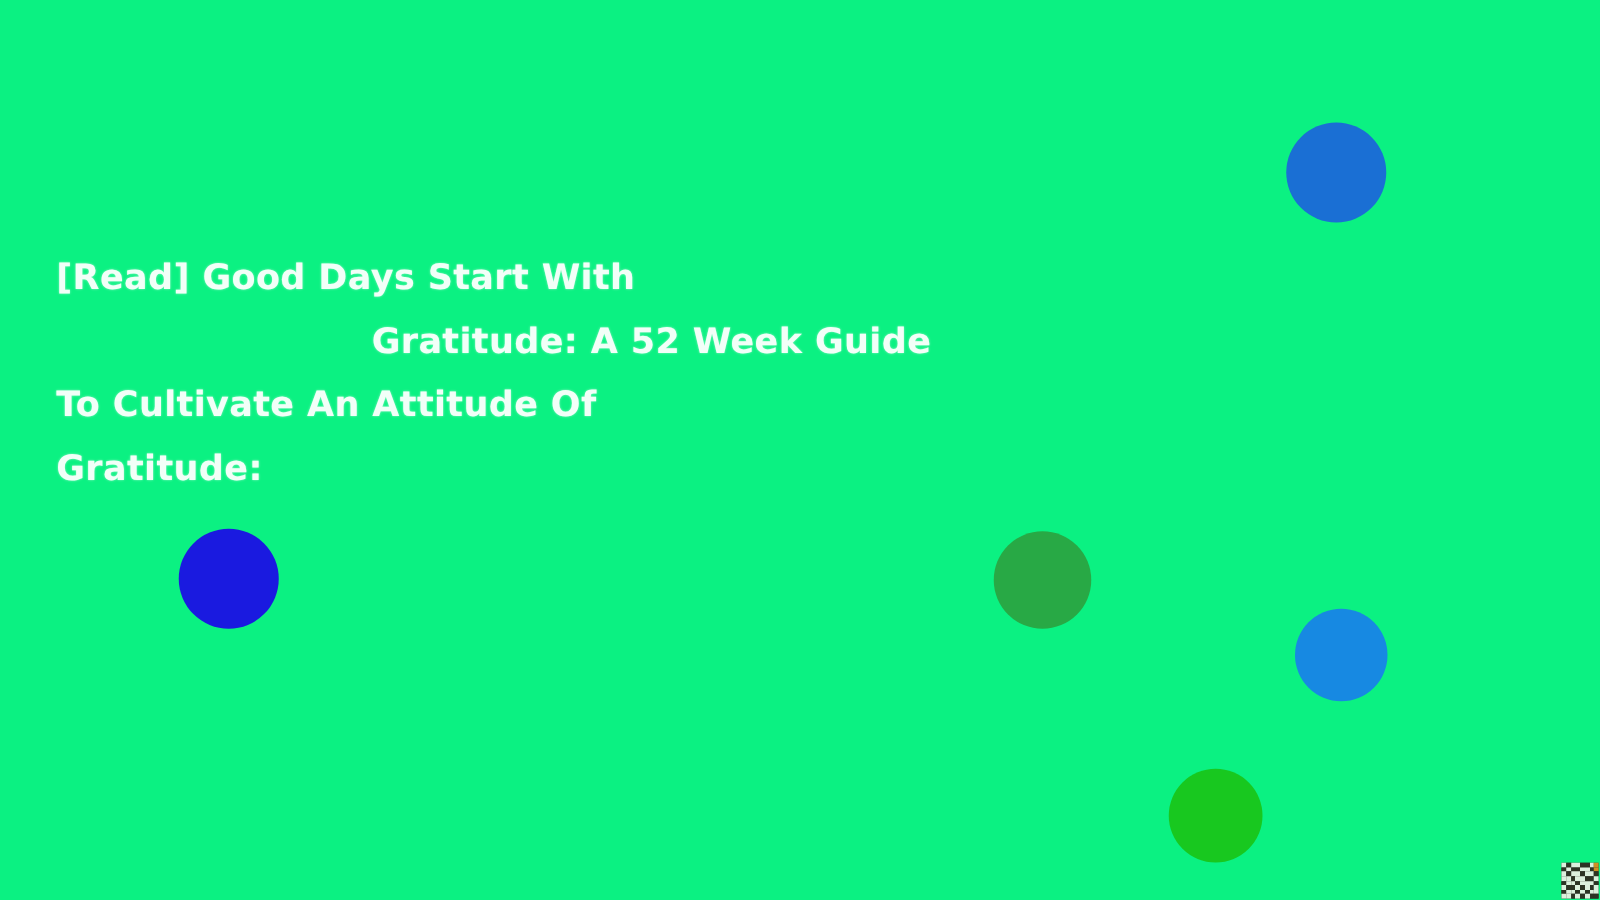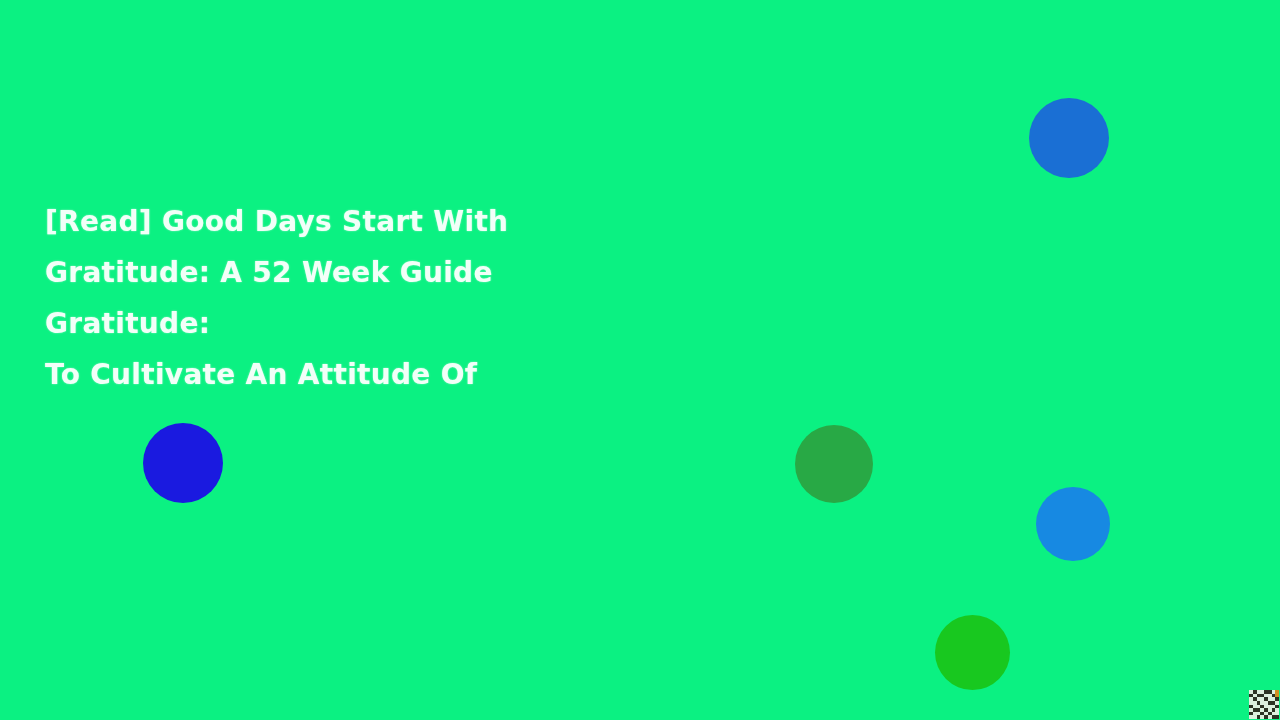--- a/index.html
+++ b/index.html
@@ -105,23 +105,23 @@
 </style>
 </head>
 <body>
 
 <div id="video-frame" style="background: rgb(11, 241, 130);">
 
   <div class="bubble" id="bubble-blue-top-right" style="left: 1029px; top: 98px; width: 80px; height: 80px; background: rgb(26, 111, 212);"></div>
 
   <div id="title-block">
     <span class="title-line" style="color: rgb(242, 255, 248);">[Read] Good Days Start With</span>
-    <span class="title-line" style="color: rgb(242, 255, 248);">Gratitude: A 52 Week Guide</span>
+    <span class="title-line" style="color: rgb(242, 255, 248); text-align: right;">Gratitude: A 52 Week Guide</span>
+    <span class="title-line" style="color: rgb(242, 255, 248);">To Cultivate An Attitude Of</span>
     <span class="title-line" style="color: rgb(242, 255, 248);">Gratitude:</span>
-    <span class="title-line" style="color: rgb(242, 255, 248);">To Cultivate An Attitude Of</span>
   </div>
 
   <div class="bubble" id="bubble-blue-left" style="left: 143px; top: 423px; width: 80px; height: 80px; background: rgb(26, 26, 224);"></div>
 
   <div class="bubble" id="bubble-green-mid" style="left: 795px; top: 425px; width: 78px; height: 78px; background: rgb(40, 169, 69);"></div>
 
   <div class="bubble" id="bubble-blue-right" style="left: 1036px; top: 487px; width: 74px; height: 74px; background: rgb(23, 137, 226);"></div>
 
   <div class="bubble" id="bubble-green-bottom" style="left: 935px; top: 615px; width: 75px; height: 75px; background: rgb(24, 200, 31);"></div>
 

